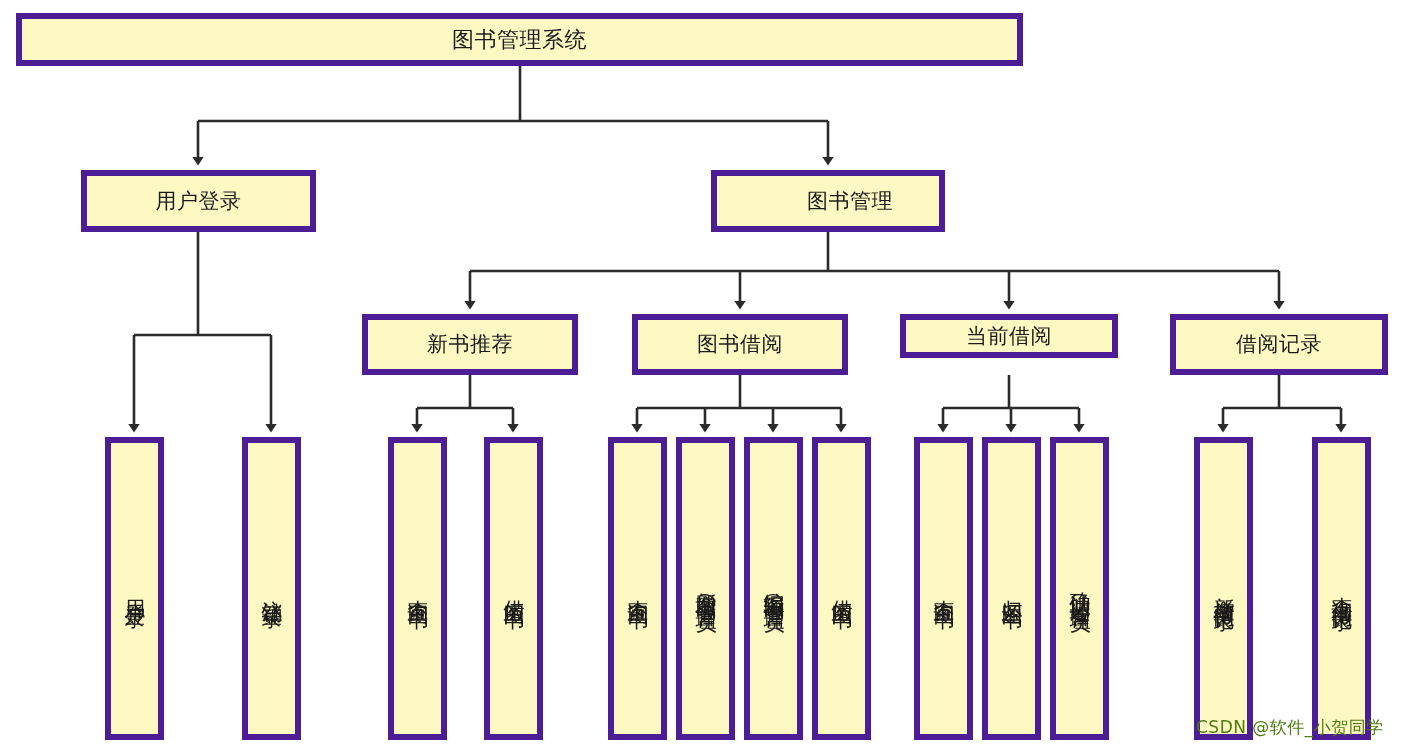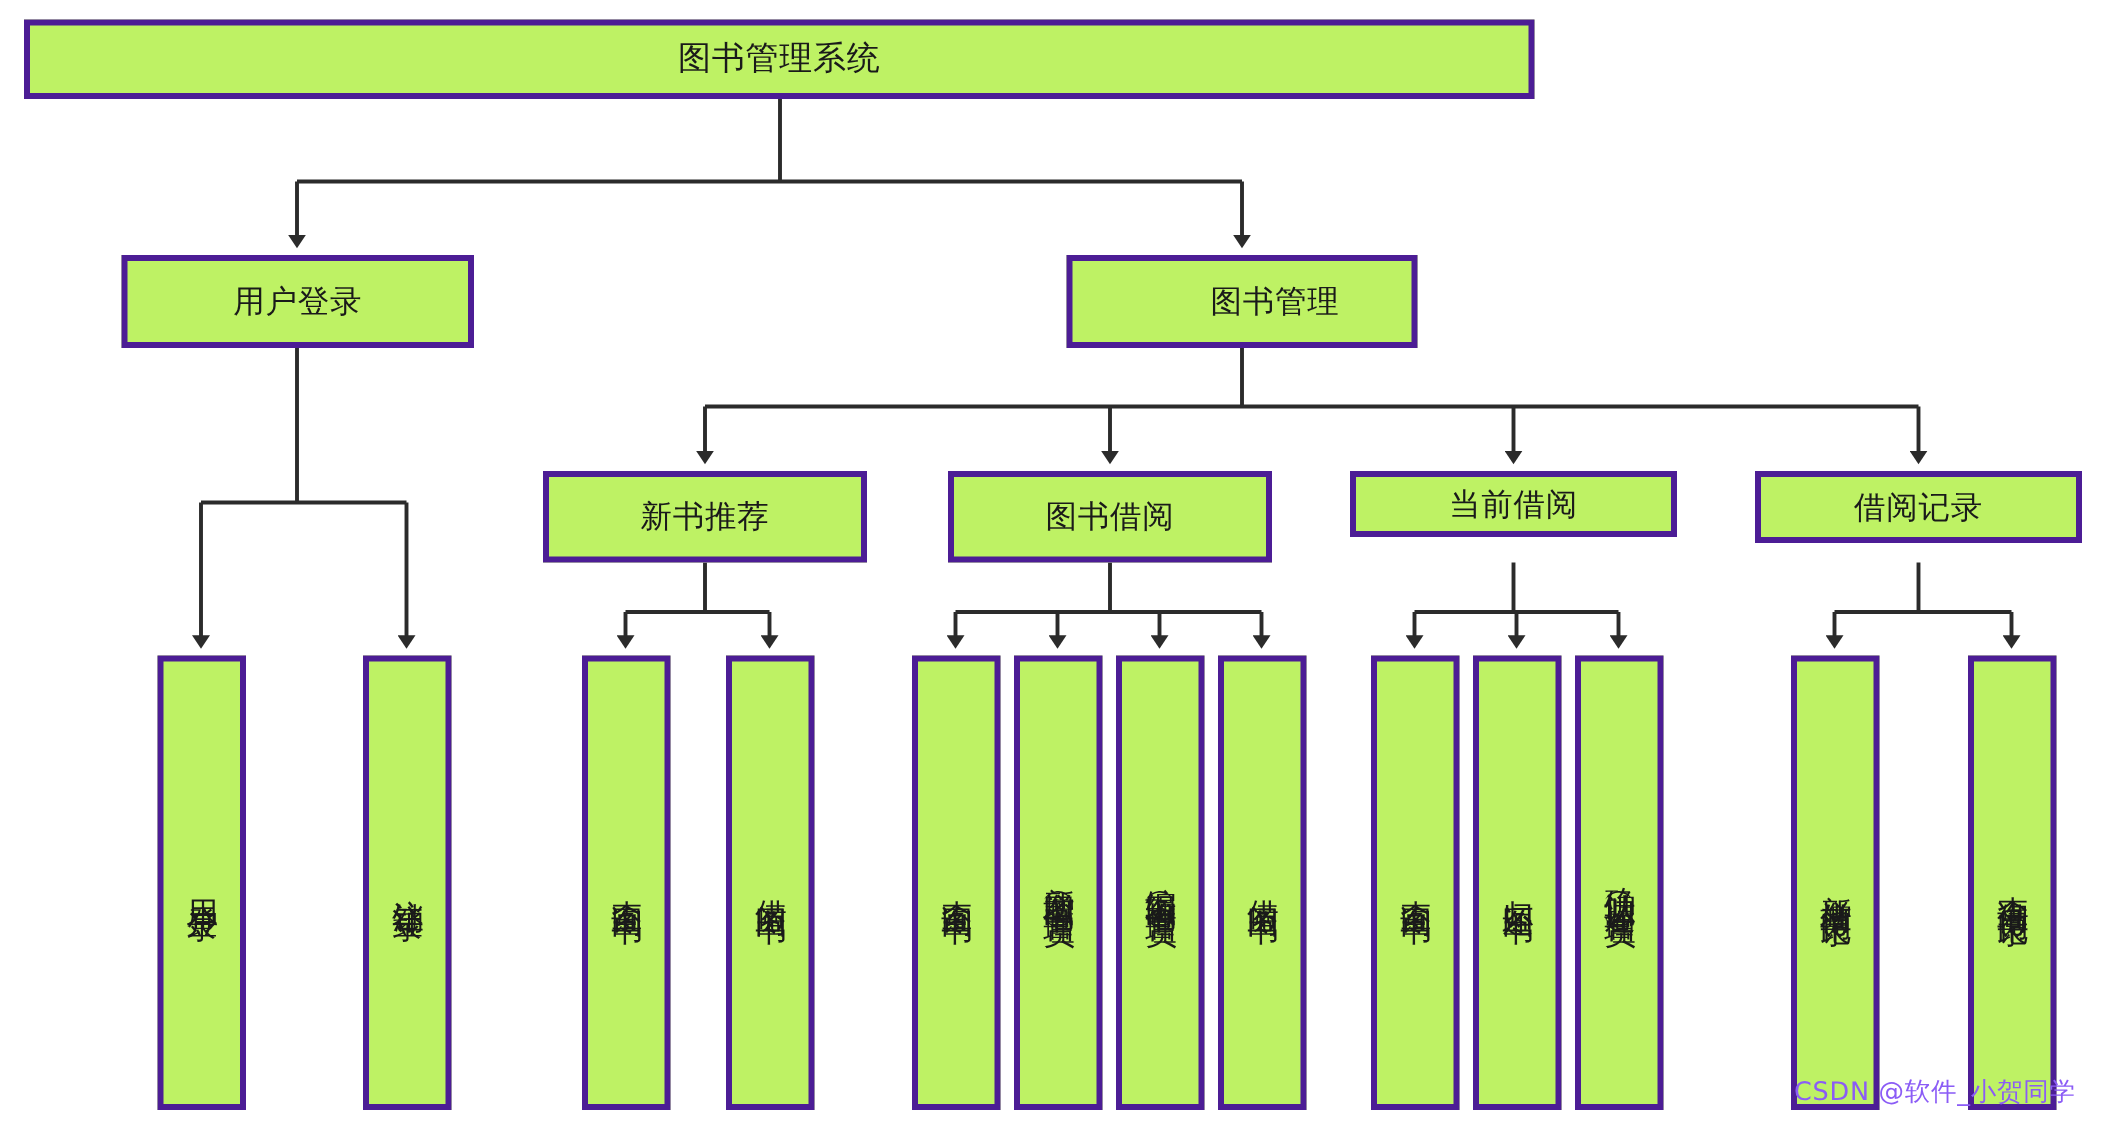--- a/index.html
+++ b/index.html
@@ -22,22 +22,22 @@
     position: absolute;
     left: 0;
     top: 0;
     width: 1405px;
     height: 747px;
     pointer-events: none;
   }
   .node {
     position: absolute;
     box-sizing: border-box;
-    background: #bef264;
-    border: 4px solid #4c1d95;
+    background: #fef9c3;
+    border: 6px solid #4c1d95;
     display: flex;
     align-items: center;
     justify-content: center;
     color: #1a1a1a;
   }
   .node-label {
     display: block;
     text-align: center;
     line-height: 1.18;
     letter-spacing: 0.5px;
@@ -63,21 +63,21 @@
     writing-mode: vertical-rl;
     text-orientation: upright;
     font-size: 21px;
     line-height: 1.0;
     letter-spacing: 3px;
     text-align: center;
     white-space: nowrap;
   }
   .watermark {
     position: absolute;
-    color: #8b5cf6;
+    color: #4d7c0f;
     font-size: 17px;
     letter-spacing: 0.5px;
     white-space: nowrap;
     user-select: none;
   }
 </style>
 </head>
 <body>
 
 <div id="canvas">
@@ -146,21 +146,21 @@
 
   <div class="node horiz" style="left:362px; top:314px; width:216px; height:61px;">
     <span class="node-label">新书推荐</span>
   </div>
   <div class="node horiz" style="left:632px; top:314px; width:216px; height:61px;">
     <span class="node-label">图书借阅</span>
   </div>
   <div class="node horiz" style="left:900px; top:314px; width:218px; height:44px;">
     <span class="node-label">当前借阅</span>
   </div>
-  <div class="node horiz" style="left:1170px; top:314px; width:218px; height:48px;">
+  <div class="node horiz" style="left:1170px; top:314px; width:218px; height:61px;">
     <span class="node-label">借阅记录</span>
   </div>
 
   <div class="node leaf" style="left:105px; top:437px; width:59px; height:303px;">
     <span class="node-label">用户登录</span>
   </div>
   <div class="node leaf" style="left:242px; top:437px; width:59px; height:303px;">
     <span class="node-label">注销登录</span>
   </div>
 

